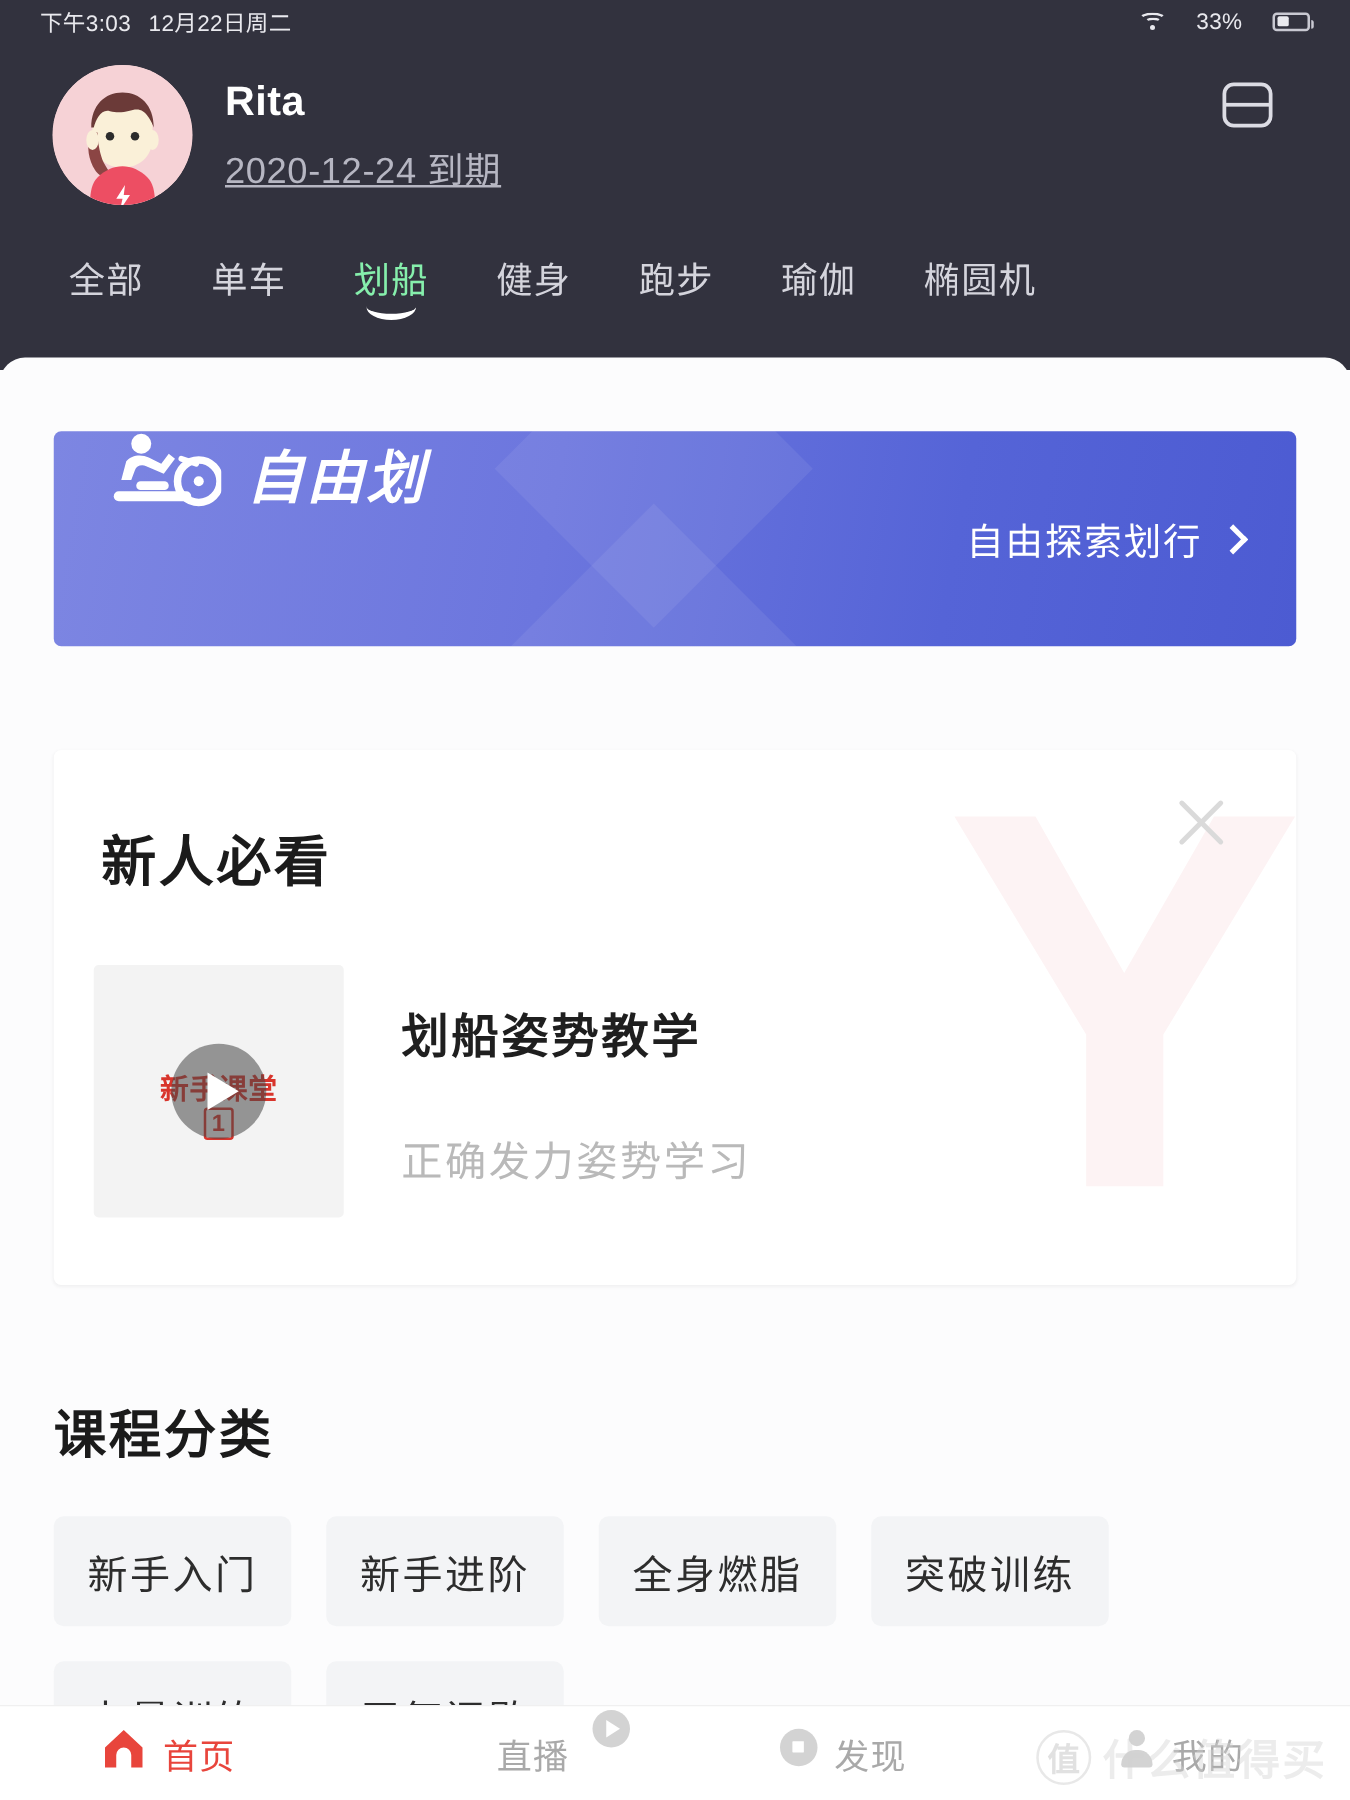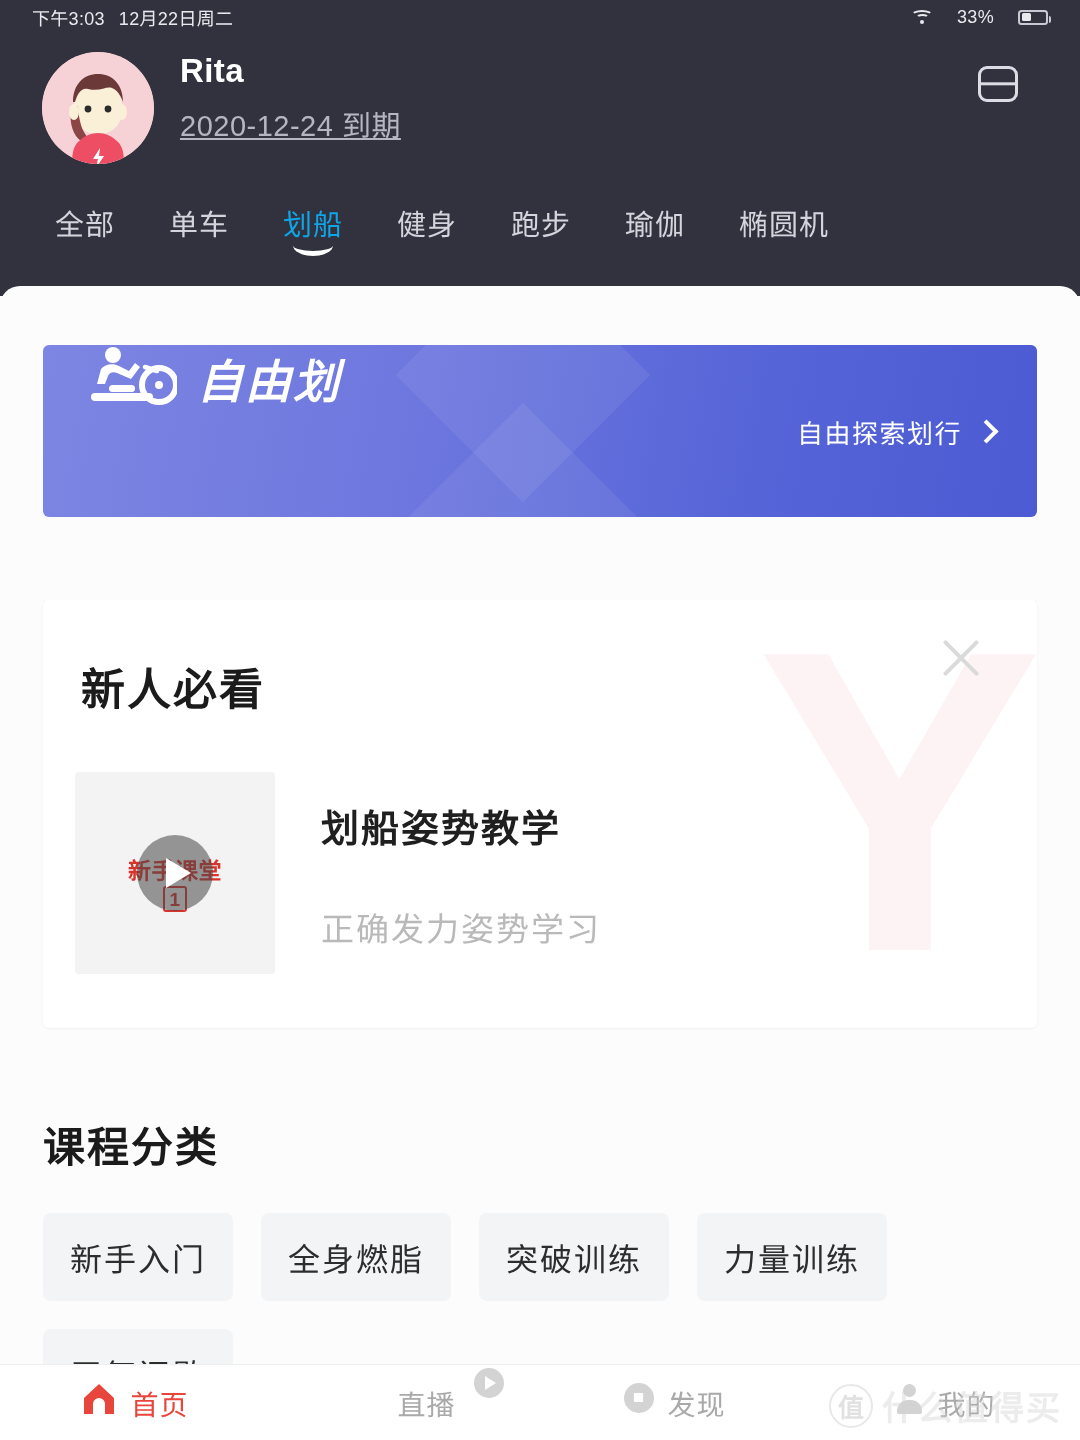--- a/index.html
+++ b/index.html
@@ -28,36 +28,36 @@
     border-left-color:transparent; border-right-color:transparent; border-radius:50% 50% 0 0; }
   .wifi-ic i:nth-child(1){ width:22px; height:11px; left:0; top:1px; }
   .wifi-ic i:nth-child(2){ width:13px; height:7px; left:4.5px; top:5px; }
   .wifi-dot{ position:absolute; width:4px; height:4px; border-radius:50%; background:#E9E9EE; left:9px; top:11px; }
   .batt{ position:relative; width:30px; height:15px; border:2px solid #C9C9D2; border-radius:3.5px; }
   .batt::after{ content:""; position:absolute; right:-5px; top:4px; width:2.5px; height:7px;
     background:#C9C9D2; border-radius:0 2px 2px 0; }
   .batt-fill{ position:absolute; left:1.5px; top:1.5px; height:8px; width:9px; background:#E9E9EE; border-radius:1.5px; }
 
   
-  .profile{ position:absolute; top:52px; left:42px; display:flex; align-items:flex-start; gap:26px; }
+  .profile{ position:absolute; top:52px; left:42px; display:flex; align-items:center; gap:26px; }
   .avatar{ width:112px; height:112px; border-radius:50%; background:#F6D2D6; position:relative; overflow:hidden; flex:none; }
   .profile-txt .pname{ font-size:33px; color:#FFFFFF; font-weight:600; letter-spacing:.4px; line-height:1.15; }
   .profile-txt .pexp{ font-size:29px; color:#B6B6C2; margin-top:12px; letter-spacing:.5px;text-decoration:underline; }
 
   .scan-btn{
     position:absolute; top:66px; right:62px; width:40px; height:36px;
     border:3.4px solid #DCDCE4; border-radius:9px; cursor:pointer;
   }
   .scan-btn::after{ content:""; position:absolute; left:-1px; right:-1px; top:50%;
     transform:translateY(-50%); height:3.4px; background:#DCDCE4; }
 
   
   .tabs{ position:absolute; top:198px; left:0; width:1080px; display:flex; align-items:flex-start; padding-left:28px; }
   .tab{ position:relative; padding:0 27px; font-size:29px; color:#D4D4DC; cursor:pointer; line-height:54px; letter-spacing:1px; }
-  .tab.active{ color:#0ea5e9; }
+  .tab.active{ color:#86efac; }
   .tab .tab-underline{
     position:absolute; left:50%; transform:translateX(-50%); bottom:-4px;
     width:40px; height:13px; border-bottom:5px solid #FFFFFF; border-radius:0 0 60% 60%/0 0 100% 100%;
   }
 
   
   .sheet{
     position:absolute; top:286px; left:0; width:1080px; height:1154px;
     background:#FCFCFD; border-radius:20px 20px 0 0;
   }
@@ -69,21 +69,21 @@
     background:linear-gradient(100deg,#7D86E2 0%, #6C76DE 40%, #5564D7 72%, #4C5BD2 100%);
   }
   .bn-shape{ position:absolute; opacity:.07; background:#fff; }
   .bn-shape.s1{ top:-60px; left:390px; width:180px; height:180px; transform:rotate(45deg); }
   .bn-shape.s2{ top:95px; left:390px; width:180px; height:180px; transform:rotate(45deg); }
   .bn-left{ position:absolute; left:42px; top:0; height:196px; display:flex; align-items:flex-start; gap:20px; }
   .row-icon{ width:92px; height:62px; }
   .bn-title{ font-size:46px; font-weight:800; color:#fff; font-style:italic; letter-spacing:2px;
              font-family:"Liberation Sans","DejaVu Sans",sans-serif; }
   .bn-right{ position:absolute; right:42px; top:0; height:172px; display:flex; align-items:center; gap:16px; cursor:pointer; }
-  .bn-cta{ font-size:26px; color:#FFFFFF; letter-spacing:1.5px; }
+  .bn-cta{ font-size:30px; color:#FFFFFF; letter-spacing:1.5px; }
   .chev{ width:17px; height:17px; border-right:4px solid #fff; border-top:4px solid #fff; transform:rotate(45deg); }
 
   
   .card{
     position:absolute; top:600px; left:43px; width:994px; height:428px;
     background:#FFFFFF; border-radius:6px; overflow:hidden;
     box-shadow:0 1px 3px rgba(0,0,0,.05);
   }
   .card-watermark{
     position:absolute; right:-6px; top:-14px; font-size:430px; line-height:1;
@@ -270,20 +270,23 @@
       </div>
     </div>
   </div>
 
   <div class="cat-title">课程分类</div>
   <div class="chips">
     <div class="chip">
         <span>新手入门</span>
       </div>
     <div class="chip">
+        <span>新手进阶</span>
+      </div>
+    <div class="chip">
         <span>全身燃脂</span>
       </div>
     <div class="chip">
         <span>突破训练</span>
       </div>
     <div class="chip">
         <span>力量训练</span>
       </div>
     <div class="chip">
         <span>无氧间歇</span>

